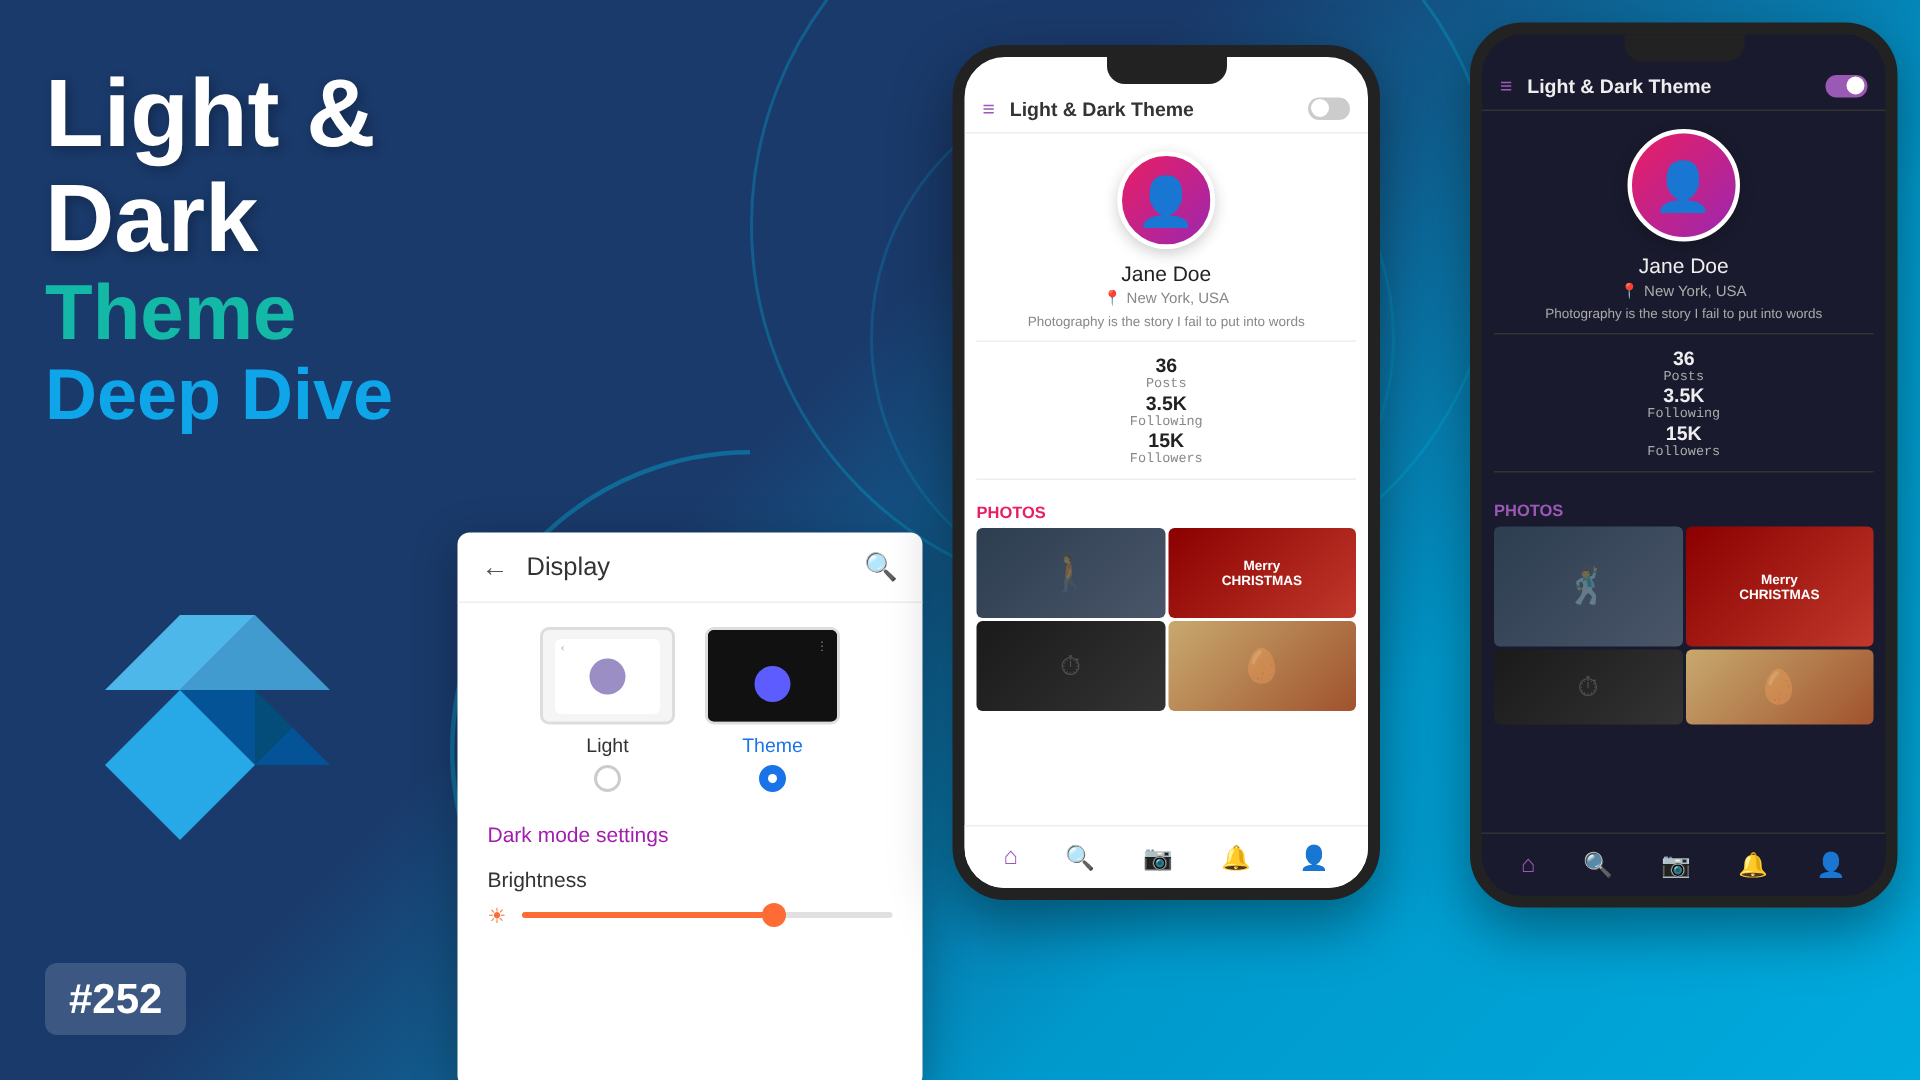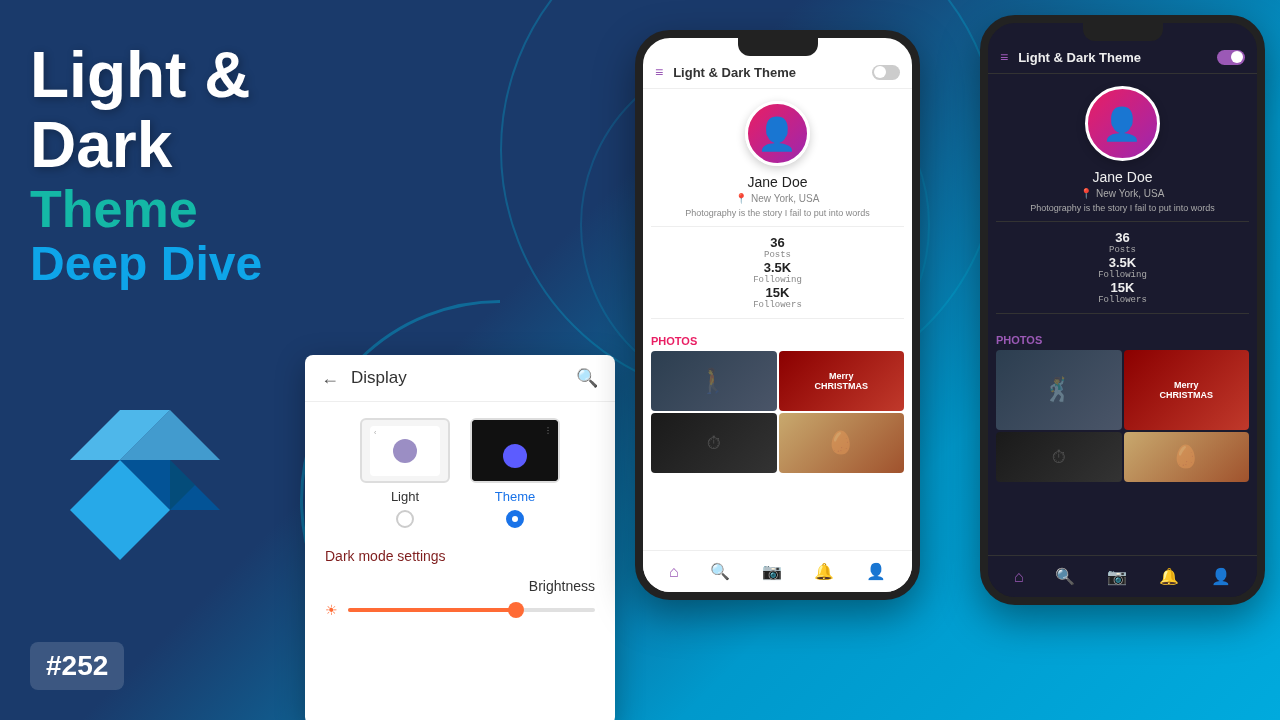--- a/index.html
+++ b/index.html
@@ -227,27 +227,26 @@
       content: '';
       width: 6px;
       height: 6px;
       border-radius: 50%;
       background: white;
     }
 
     .dark-mode-settings {
       padding: 12px 20px 6px;
       font-size: 14px;
-      color: #7f1d1d;
+      color: #a21caf;
       font-weight: 500;
     }
 
     .brightness-section {
       padding: 8px 20px 12px;
-      text-align: right;
     }
     .brightness-label {
       font-size: 14px;
       color: #333;
       margin-bottom: 8px;
       font-weight: 500;
     }
     .brightness-slider-row {
       display: flex;
       align-items: center;

